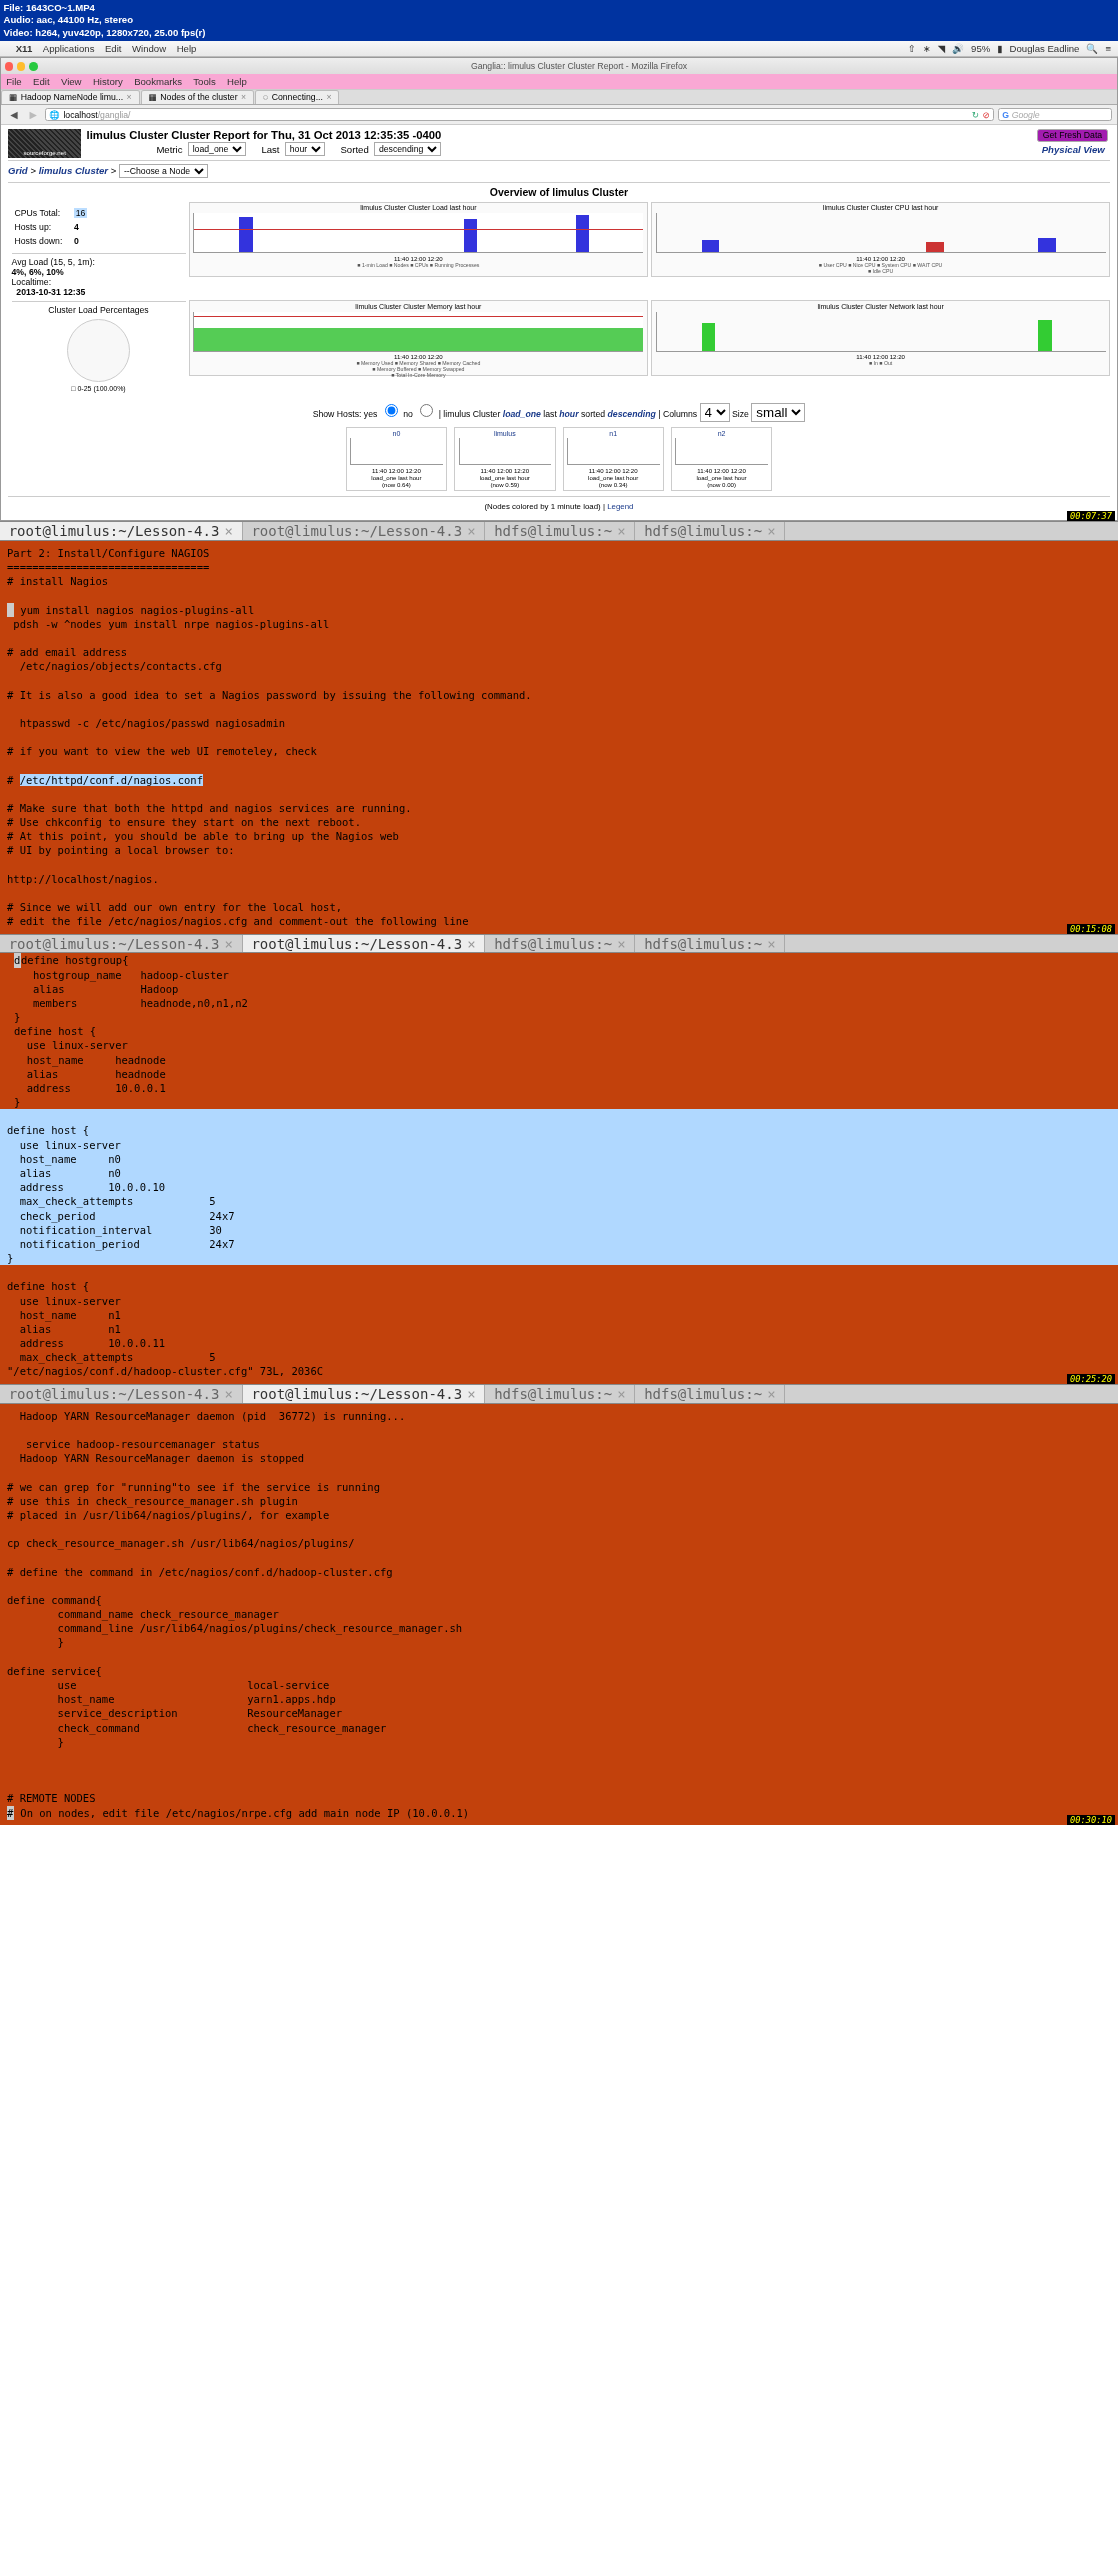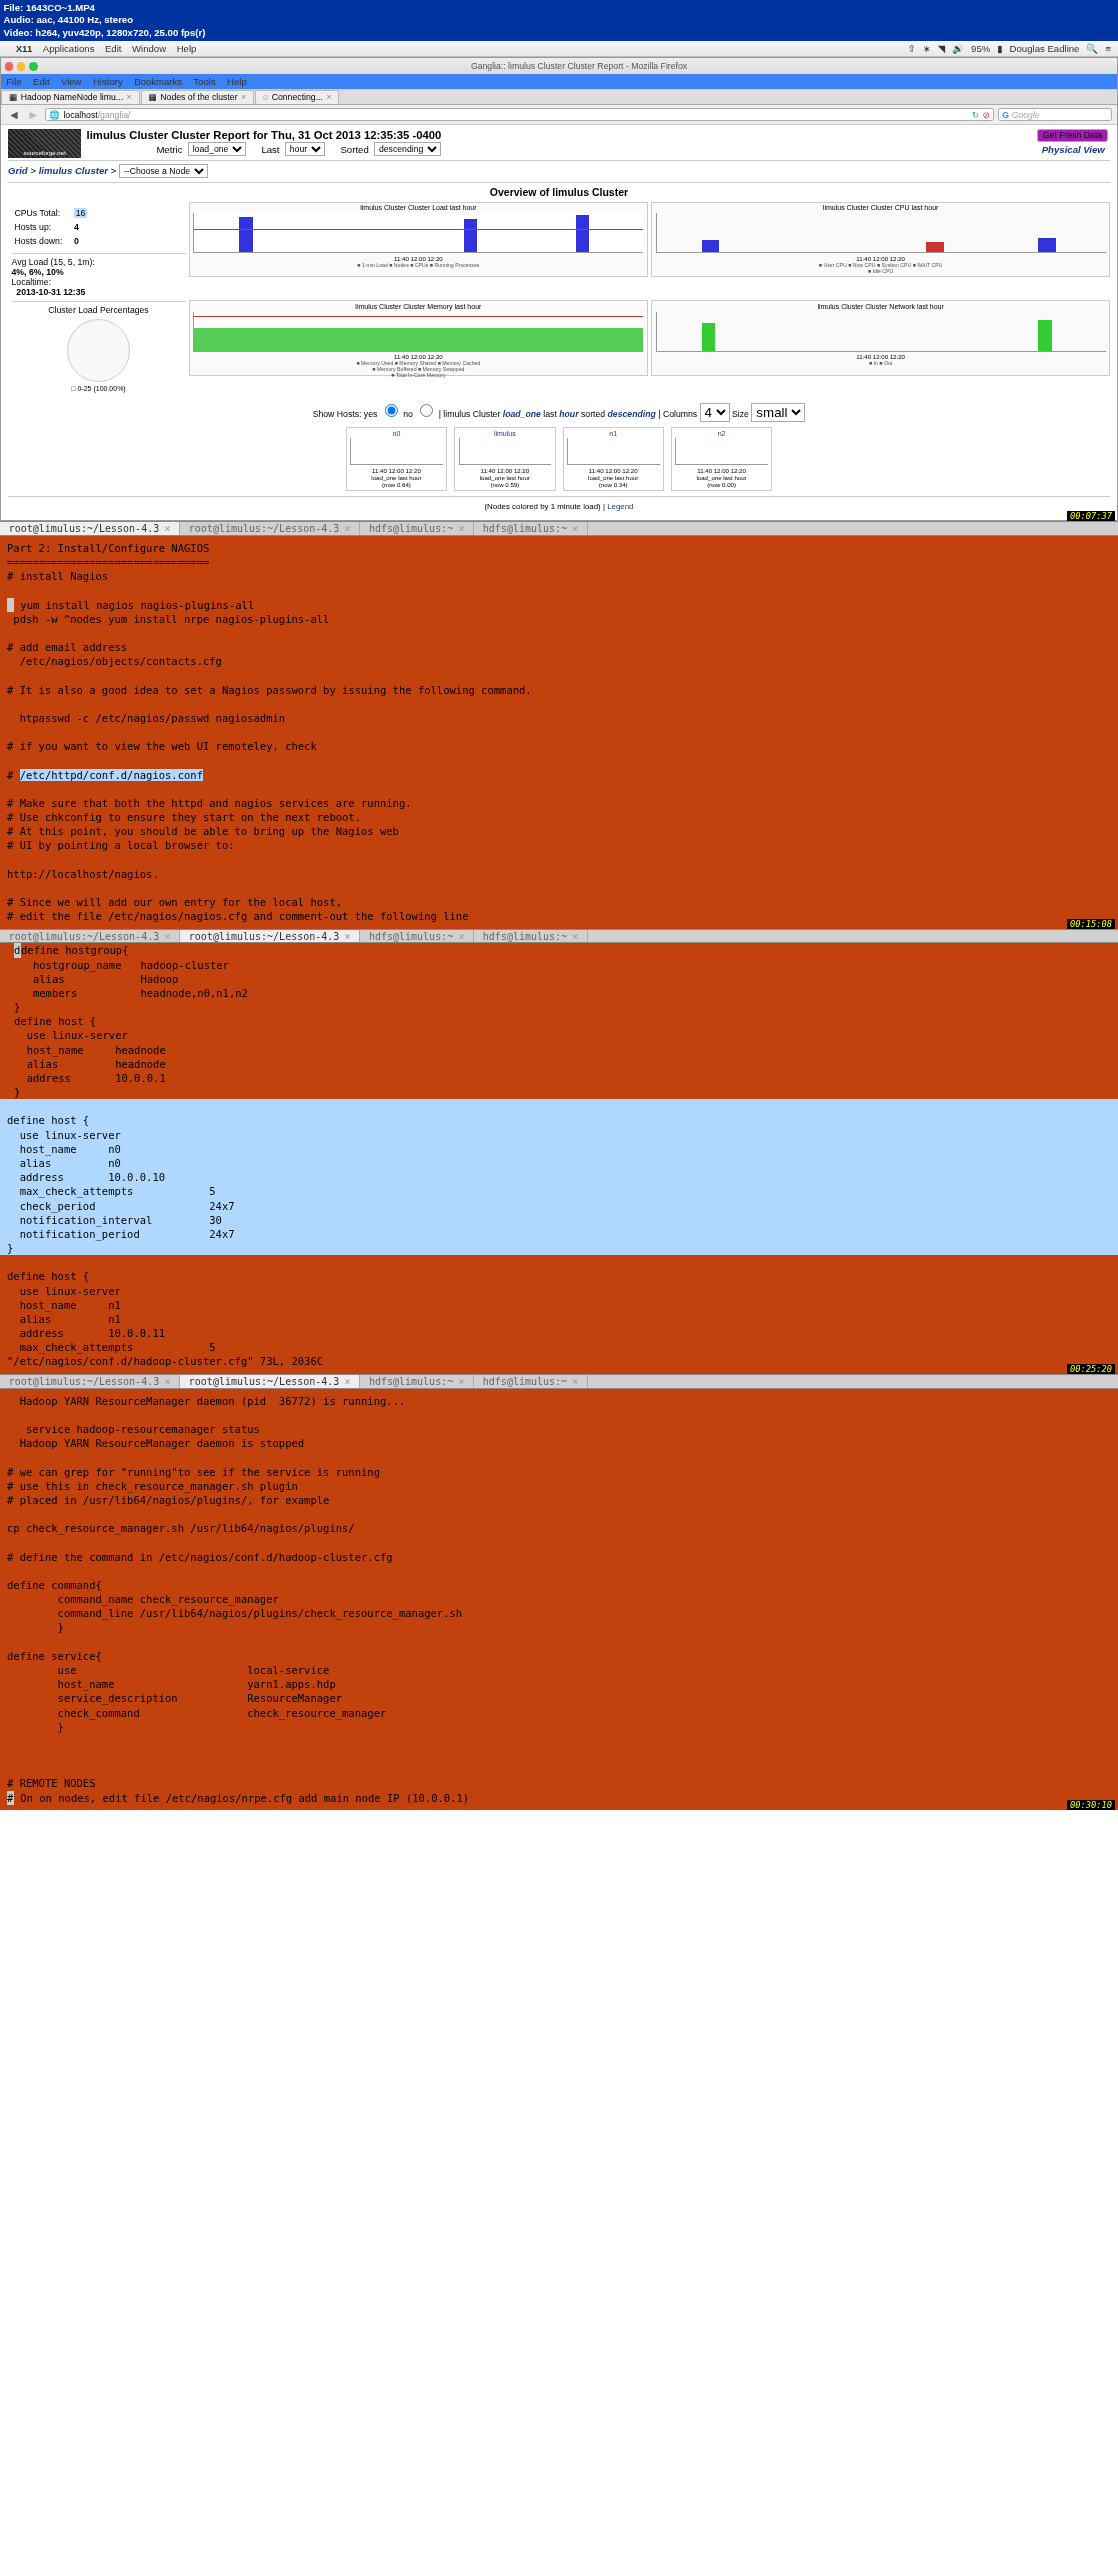--- a/index.html
+++ b/index.html
@@ -8,21 +8,21 @@
 .mac-menubar .apple { margin-right: 8.7px; }
 .mac-menubar .item { margin-right: 10.5px; }
 .mac-menubar .spacer { flex: 1; }
 .mac-menubar .right-item { margin-left: 7px; }
 .ff-window { border: 0.9px solid #999; }
 .ff-titlebar { background: linear-gradient(#eee,#ddd); height: 15.7px; display: flex; align-items: center; padding: 0 3.5px; font-size: 8.7px; color: #555; }
 .traffic { display: flex; gap: 3.5px; margin-right: 7px; }
 .traffic span { width: 8.7px; height: 8.7px; border-radius: 50%; display: inline-block; }
 .tr { background: #ff5f56; } .ty { background: #ffbd2e; } .tg { background: #27c93f; }
 .ff-titlebar .title { flex: 1; text-align: center; }
-.ff-menubar { background: #3b82f6; padding: 1.7px 5.2px; font-size: 9.6px; color: #333; border-bottom: 0.9px solid #ccc; }
+.ff-menubar { background: #f9a8d4; padding: 1.7px 5.2px; font-size: 9.6px; color: #333; border-bottom: 0.9px solid #ccc; }
 .ff-menubar span { margin-right: 8.7px; }
 .ff-tabs { background: #ddd; display: flex; font-size: 8.7px; border-bottom: 0.9px solid #aaa; }
 .ff-tab { background: #eee; border: 0.9px solid #bbb; border-bottom: none; padding: 1.7px 7px; margin-right: 0.9px; display: flex; align-items: center; gap: 3.5px; border-radius: 2.6px 2.6px 0 0; }
 .ff-tab .x { color: #888; }
 .ff-navbar { background: #eee; padding: 2.6px 5.2px; display: flex; align-items: center; gap: 3.5px; border-bottom: 0.9px solid #ccc; }
 .nav-btn { width: 15.7px; height: 14px; display: inline-flex; align-items: center; justify-content: center; color: #555; }
 .urlbar { flex: 1; background: #fff; border: 0.9px solid #aaa; border-radius: 2.6px; padding: 0.9px 3.5px; font-size: 8.7px; display: flex; align-items: center; }
 .urlbar .globe { margin-right: 3.5px; color: #888; }
 .urlbar .path { color: #999; }
 .searchbox { width: 105px; background: #fff; border: 0.9px solid #aaa; border-radius: 2.6px; padding: 0.9px 3.5px; font-size: 8.7px; display: flex; align-items: center; }
@@ -55,21 +55,21 @@
 .show-hosts { text-align: center; font-size: 8.7px; margin: 5.2px 0; }
 .show-hosts b { color: #1a3a8a; font-style: italic; }
 .node-thumbs { display: flex; justify-content: center; gap: 7px; }
 .node-thumb { width: 96px; border: 0.9px solid #ccc; font-size: 6.1px; text-align: center; padding: 1.7px; }
 .node-thumb .mini { height: 26px; border-left: 0.9px solid #999; border-bottom: 0.9px solid #999; margin: 1.7px; }
 .node-lbl { color: #1a3a8a; font-size: 7px; }
 .footer-note { text-align: center; font-size: 7.9px; margin: 5.2px 0; }
 .footer-note a { color: #1a3a8a; }
 .timestamp-overlay { position: absolute; right: 3.5px; background: #000; color: #ff0; font-family: monospace; font-size: 8.7px; font-style: italic; padding: 0 2.6px; }
 .editor-panel { font-family: "DejaVu Sans Mono", monospace; font-size: 10.5px; }
-.editor-tabs { background: #d0d0d0; display: flex; font-size: 10px; border-top: 0.9px solid #888; border-bottom: 0.9px solid #888; }
+.editor-tabs { background: #d0d0d0; display: flex; font-size: 14px; border-top: 0.9px solid #888; border-bottom: 0.9px solid #888; }
 .etab { padding: 0.9px 8.7px; border-right: 0.9px solid #aaa; color: #666; }
 .etab.active { background: #eee; color: #333; }
 .etab .x { margin-left: 5.2px; color: #999; }
 .editor-content { background: #c2410c; padding: 5.2px 7px; white-space: pre; line-height: 1.35; position: relative; }
 .editor-content .hl-line { background: #b0d8ff; display: inline; }
 .editor-content .hl-block { background: #b0d8ff; display: block; }
 .cursor-block { background: #ccc; display: inline-block; width: 7px; }
 select { background: #fff; border: 0.9px solid #aaa; }
 </style>
 </head>

